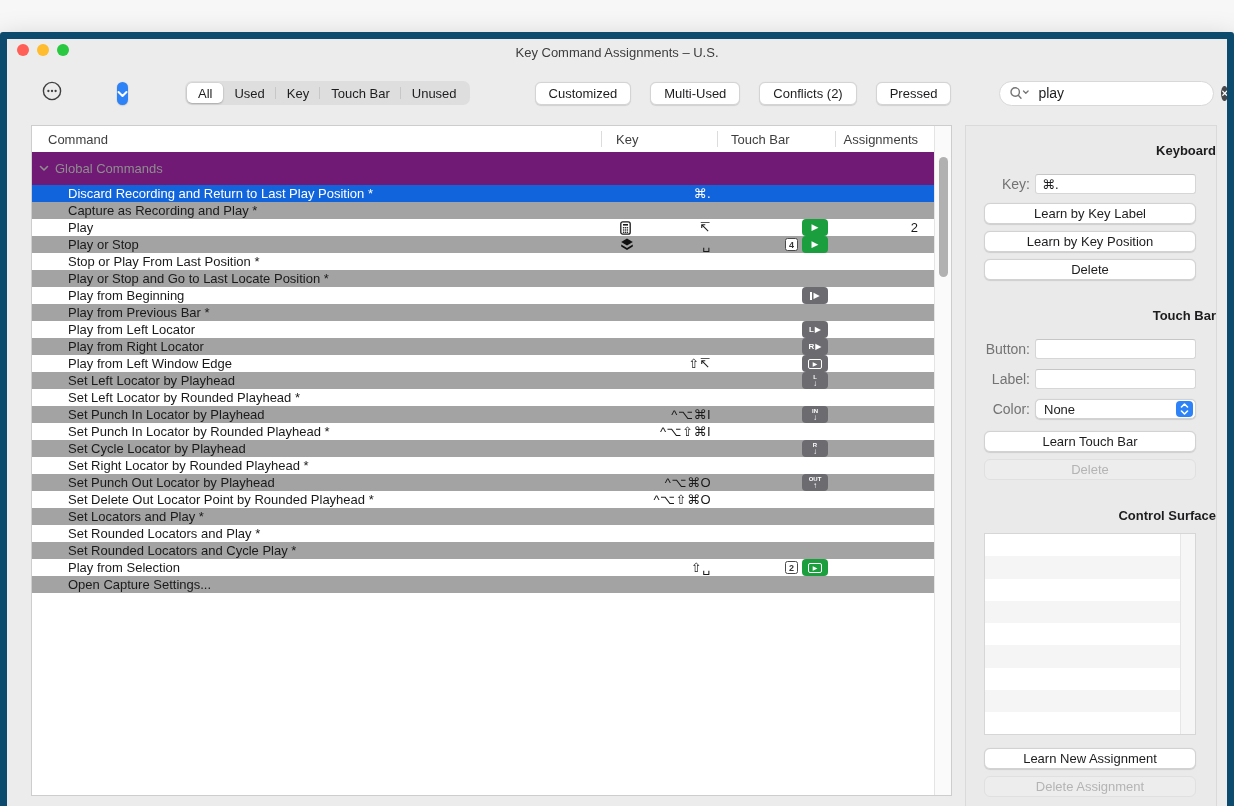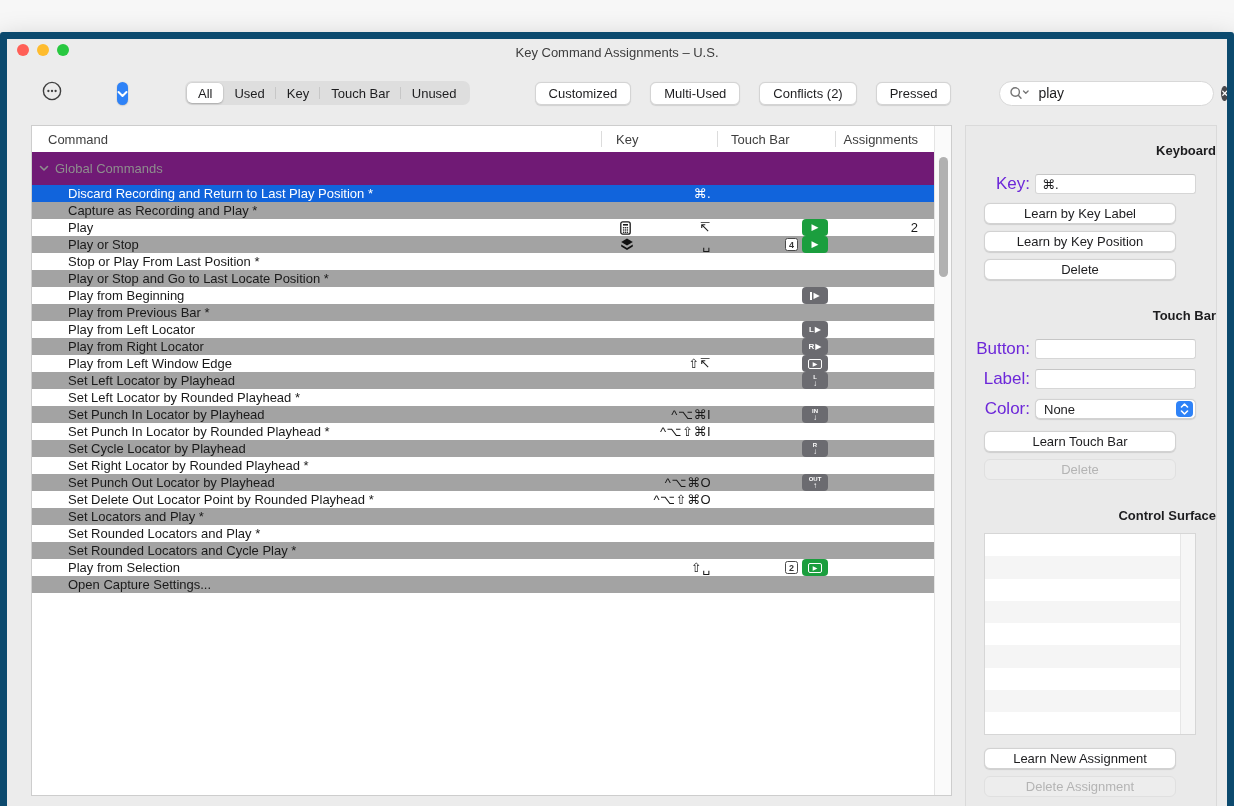--- a/index.html
+++ b/index.html
@@ -60,24 +60,24 @@
   .tbic .frame .tri{font-size:6px;}
   .badge{width:13px;height:13px;border:1.5px solid #4a4a4a;border-radius:2.5px;background:#ffffff;color:#333;
          font-size:9px;font-weight:bold;display:flex;align-items:center;justify-content:center;box-sizing:border-box;flex:0 0 auto;}
   .scrollstrip{position:absolute;right:0;top:0;bottom:0;width:17px;background:#fafafa;border-left:1px solid #e4e4e4;box-sizing:border-box;}
   .thumb{position:absolute;left:3.5px;top:31px;width:9px;height:120px;border-radius:4.5px;background:#b1b1b1;}
   
   .panel{position:absolute;left:958px;top:86px;width:252px;height:689px;background:#eaeaea;border:1px solid #dadada;box-sizing:border-box;}
   .phead{font-size:13px;font-weight:bold;color:#1d1d1f;margin:0 0 0 20px;text-align:right;}
   .h-keyboard{padding-top:17px;}
   .fieldrow{display:flex;align-items:center;margin-top:0;}
-  .flabel{width:64px;text-align:right;font-size:17px;color:#6d28d9;flex:0 0 64px;}
+  .flabel{width:64px;text-align:right;font-size:14px;color:#737373;flex:0 0 64px;}
   .tfield{margin-left:5px;width:161px;height:20px;background:#ffffff;border:1px solid #d6d6d6;border-top-color:#c6c6c6;border-radius:3px;
           font-size:13px;color:#1d1d1f;padding:0 6px;box-sizing:border-box;outline:none;font-family:inherit;}
-  .pbtn{display:block;width:192px;height:21px;margin:7px auto 0 18px;background:#ffffff;border:1px solid #d2d2d2;border-radius:6px;
+  .pbtn{display:block;width:212px;height:21px;margin:7px auto 0 18px;background:#ffffff;border:1px solid #d2d2d2;border-radius:6px;
         box-shadow:0 .5px 1px rgba(0,0,0,.12);font-size:13px;color:#1d1d1f;text-align:center;line-height:19px;box-sizing:border-box;}
   .pbtn.disabled{background:#ededed;border-color:#e0e0e0;color:#b4b4b4;box-shadow:none;}
   .popup{margin-left:5px;width:161px;height:20px;background:#ffffff;border:1px solid #d2d2d2;border-radius:5px;box-shadow:0 .5px 1px rgba(0,0,0,.12);
          display:flex;align-items:center;justify-content:space-between;padding:0 2px 0 8px;font-size:13px;color:#1d1d1f;box-sizing:border-box;}
   .stepper{width:17px;height:16px;border-radius:4px;background:#2e82f7;display:flex;align-items:center;justify-content:center;}
   .cslist{position:relative;width:212px;height:202px;margin:10px 0 0 18px;background:#ffffff;border:1px solid #d6d6d6;box-sizing:border-box;overflow:hidden;}
   .stripe{height:22.3px;}
   .stripe.alt{background:#f5f5f5;}
   .cstrack{position:absolute;right:0;top:0;bottom:0;width:14px;background:#f6f6f6;border-left:1px solid #e6e6e6;}
 </style>

